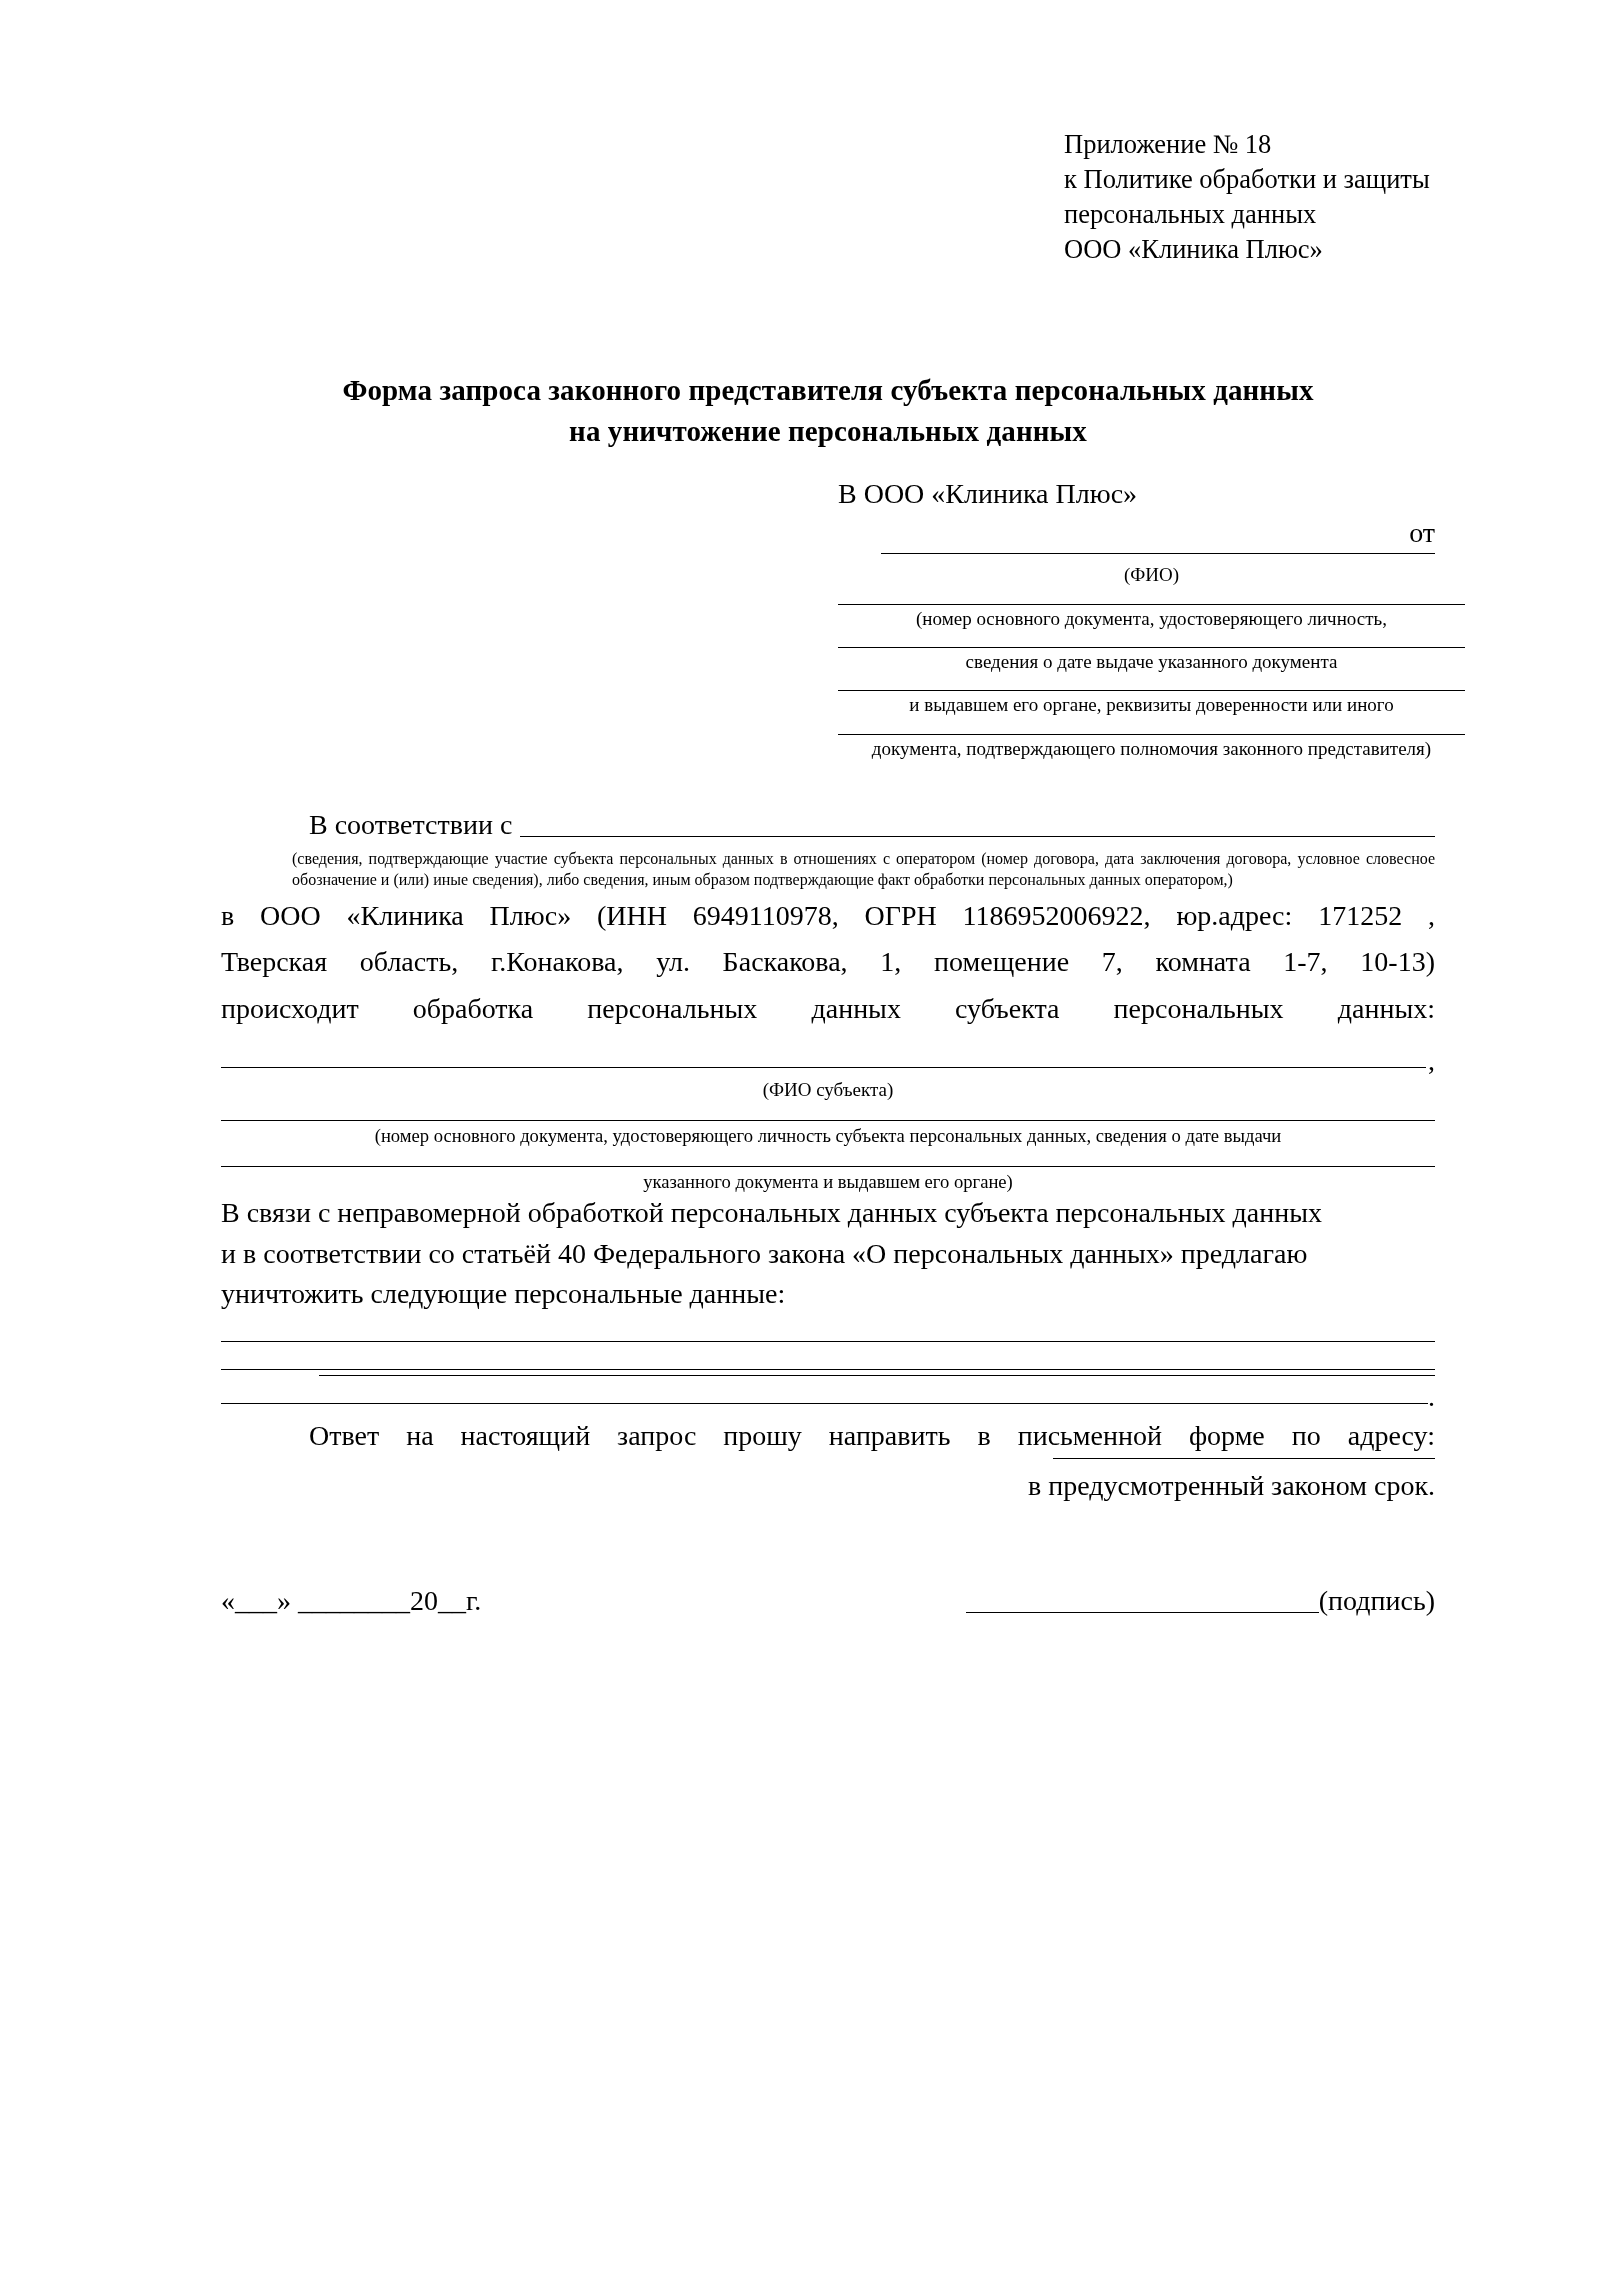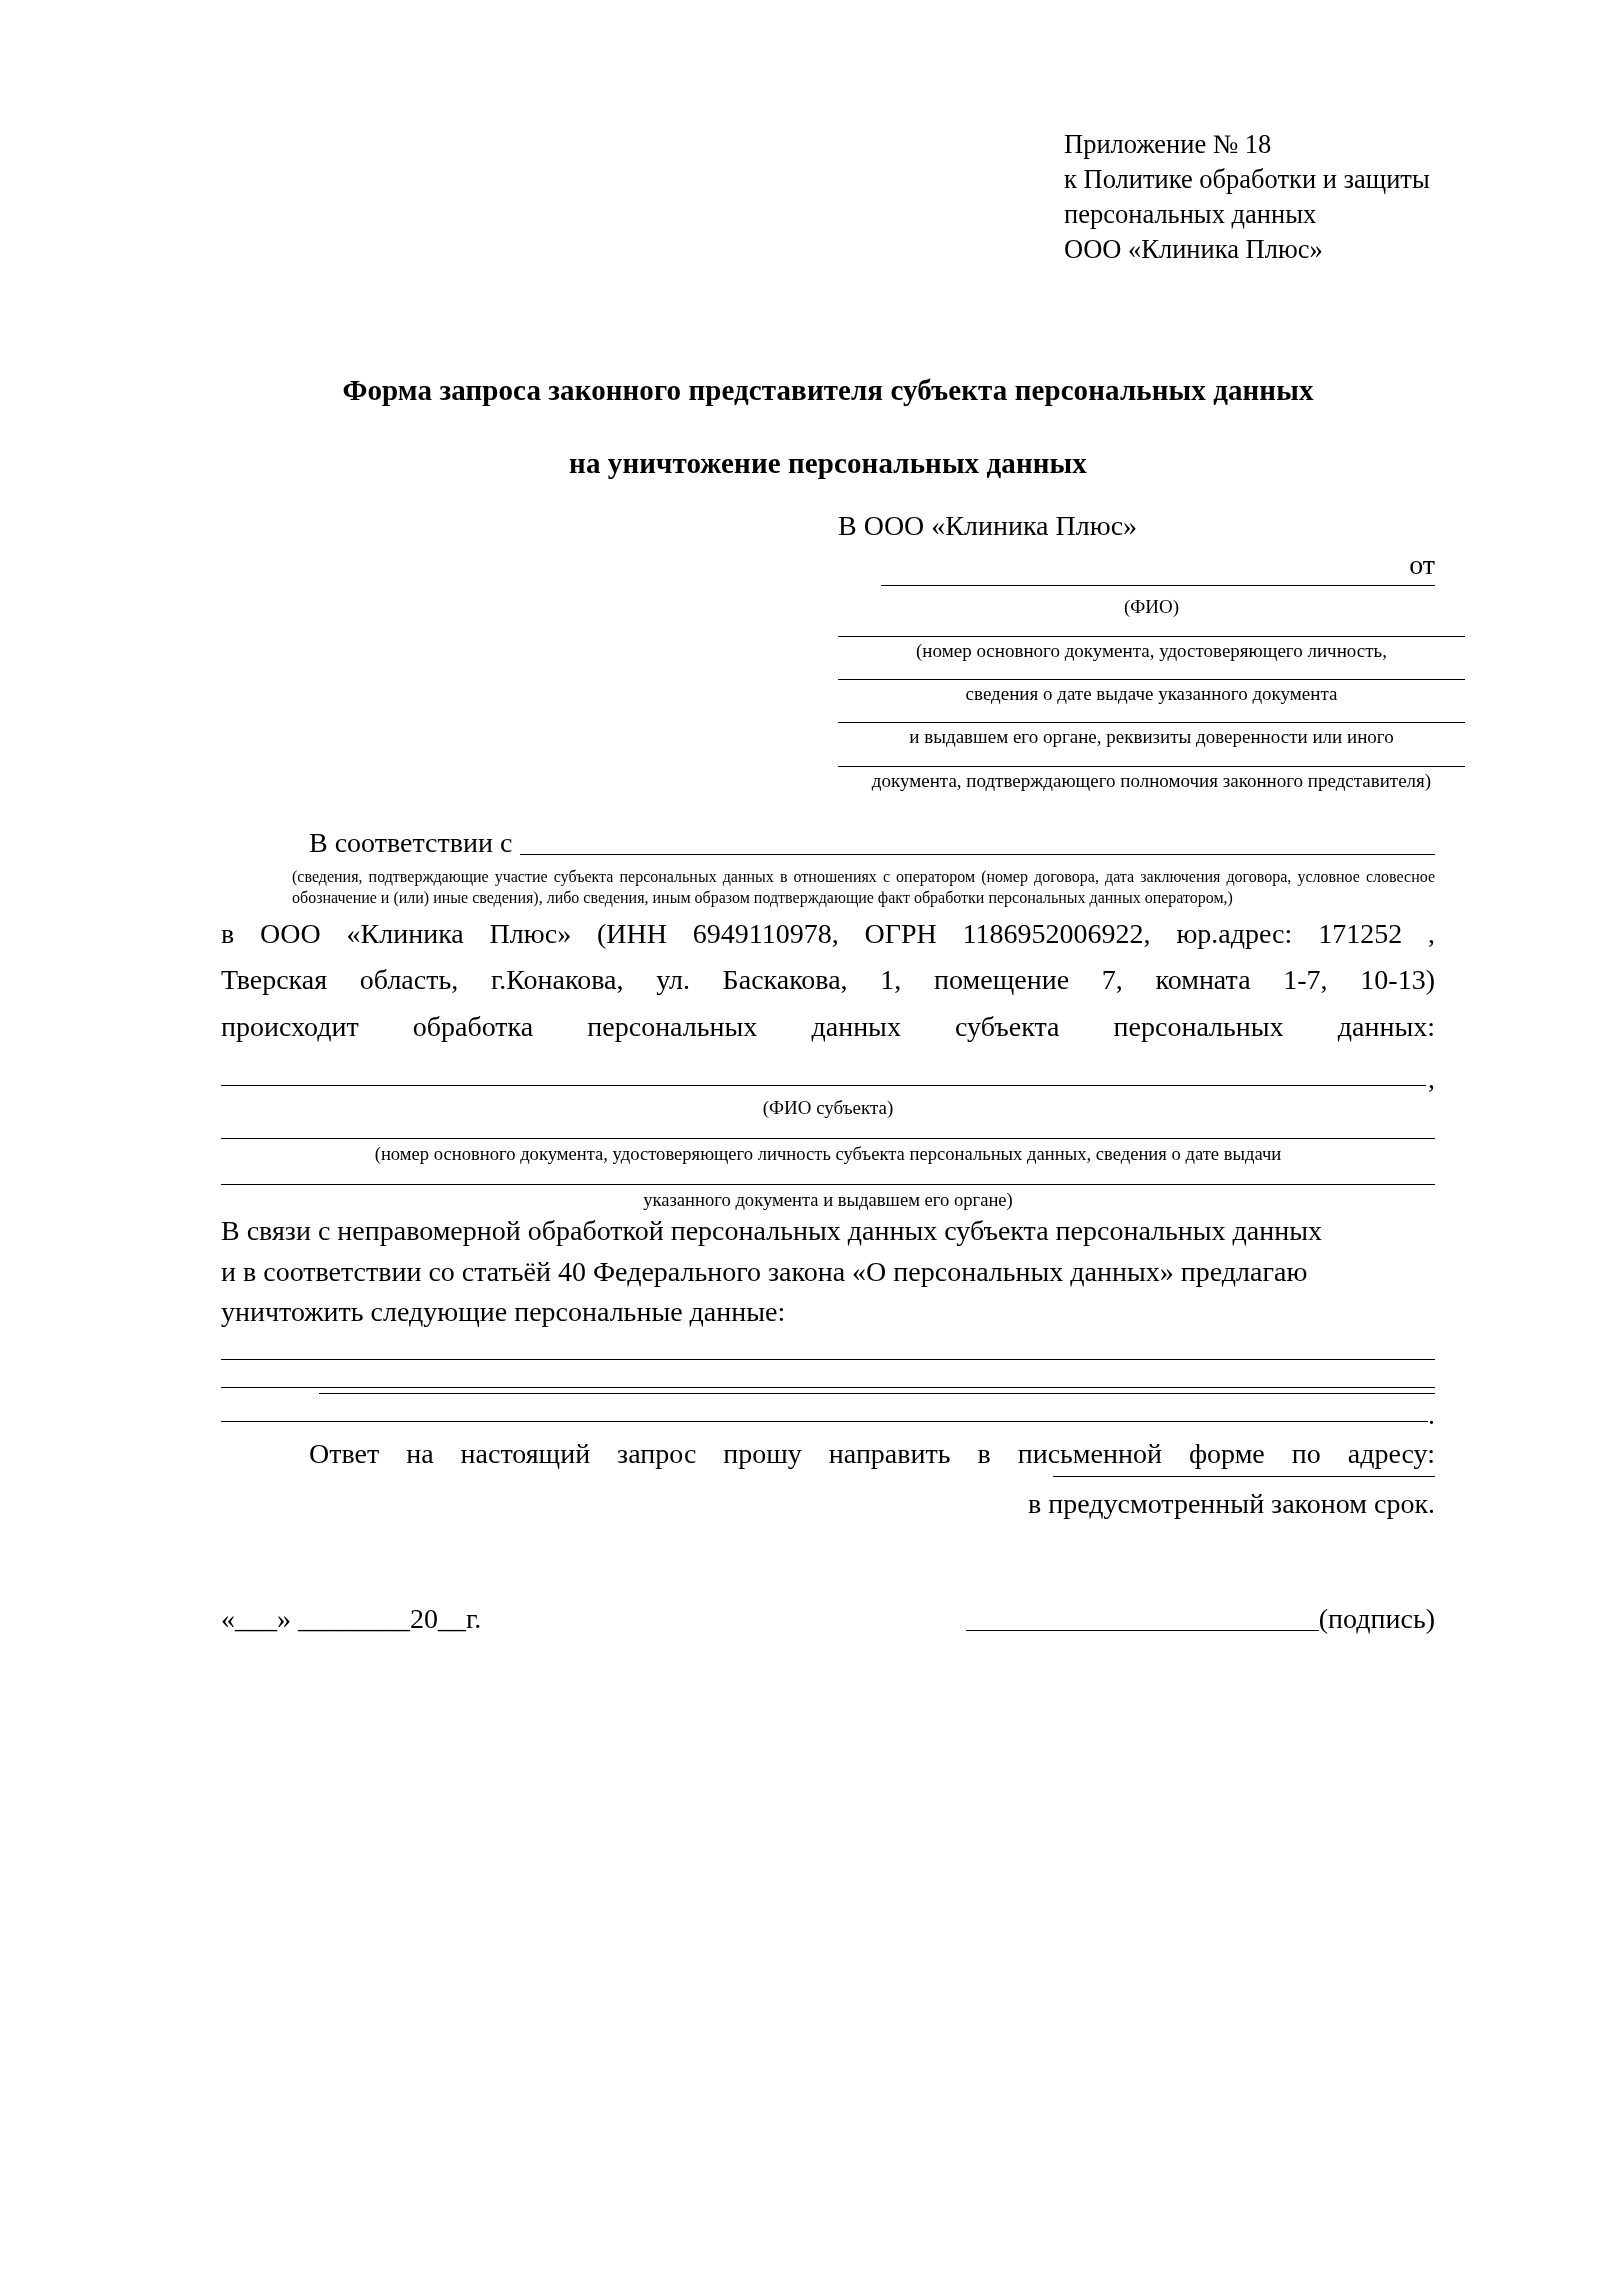--- a/index.html
+++ b/index.html
@@ -34,21 +34,21 @@
 
   
   .title {
     margin-top: 103px;
     text-align: center;
     font-weight: bold;
     font-size: 29px;
     line-height: 1.42;
     letter-spacing: 0.1px;
   }
-  .title .line2 { display: block; margin-top: 32px; }
+  .title .line2 { display: block; }
 
   
   .addressee {
     margin-top: 23px;
     font-size: 28px;
     line-height: 1.38;
   }
   .addr-line1 {
     margin-left: 617px;
   }
@@ -79,21 +79,21 @@
     width: 627px;
     text-align: center;
     font-size: 19px;
     line-height: 1.2;
     margin-top: 2.9px;
     margin-bottom: 15.7px;
   }
 
   
   .body-block {
-    margin-top: 30px;
+    margin-top: 44px;
     font-size: 28px;
     line-height: 1.4;
   }
   .inline-rule-row {
     display: flex;
     align-items: flex-end;
     white-space: nowrap;
   }
   .indent { display: inline-block; width: 88px; }
   .grow-rule {

